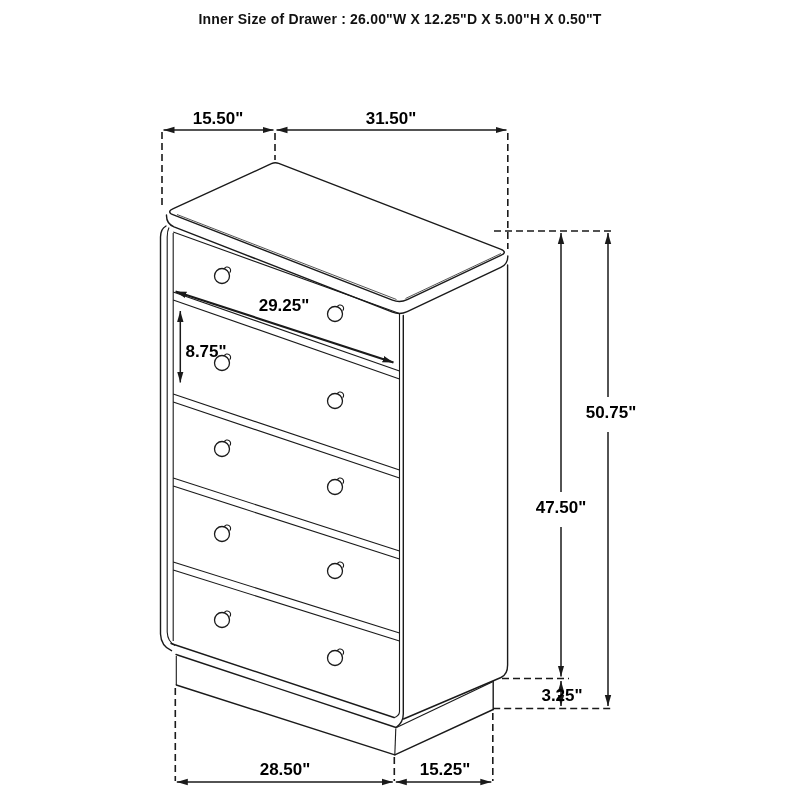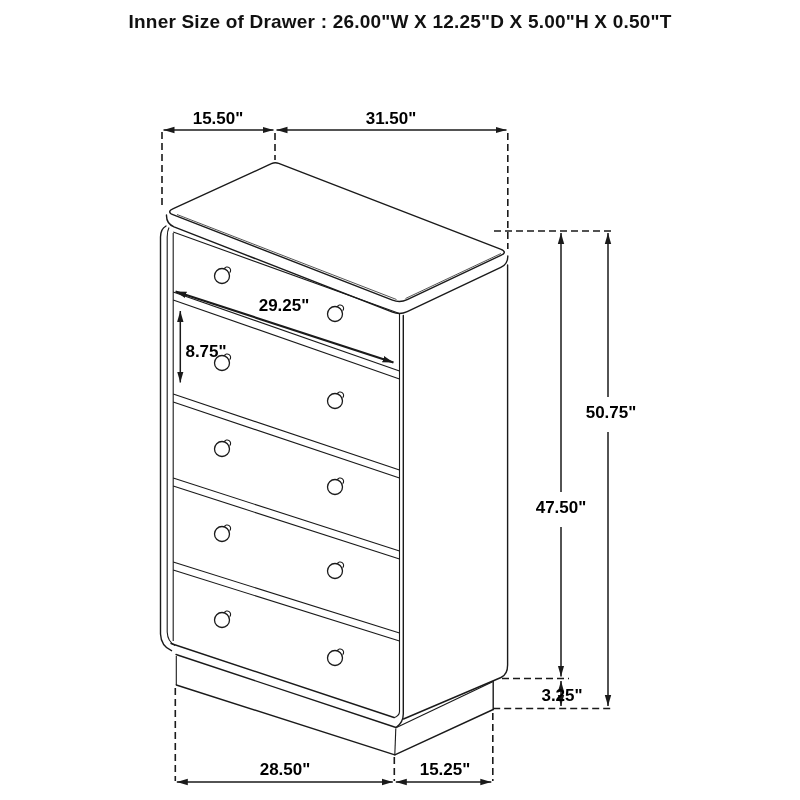--- a/index.html
+++ b/index.html
@@ -1,19 +1,19 @@
 <!DOCTYPE html>
 <html><head>
 <meta charset="utf-8">
 <style>
   html,body{margin:0;padding:0;background:#fff;}
   .stage{position:relative;width:800px;height:800px;background:#ffffff;overflow:hidden;
          font-family:"Liberation Sans", sans-serif;}
   .title{position:absolute;top:11px;left:0;width:100%;text-align:center;
-         font-size:19px;font-weight:bold;color:#111;letter-spacing:.2px;}
+         font-size:14px;font-weight:bold;color:#111;letter-spacing:.2px;}
   svg{position:absolute;top:0;left:0;}
   .edge{fill:none;stroke:#1a1a1a;stroke-width:1.4;stroke-linejoin:round;stroke-linecap:round;}
   .thin{fill:none;stroke:#1a1a1a;stroke-width:1.1;stroke-linejoin:round;}
   .hair{fill:none;stroke:#2a2a2a;stroke-width:.8;}
   .dim{fill:none;stroke:#1a1a1a;stroke-width:1.5;}
   .dimbold{fill:none;stroke:#1a1a1a;stroke-width:2.2;}
   .dash{fill:none;stroke:#1a1a1a;stroke-width:1.6;stroke-dasharray:7 4;}
   .knob{fill:#ffffff;stroke:#1a1a1a;stroke-width:1.3;}
   .dimtext{font-family:"Liberation Sans", sans-serif;font-size:17px;font-weight:bold;
            fill:#000;text-anchor:middle;}

